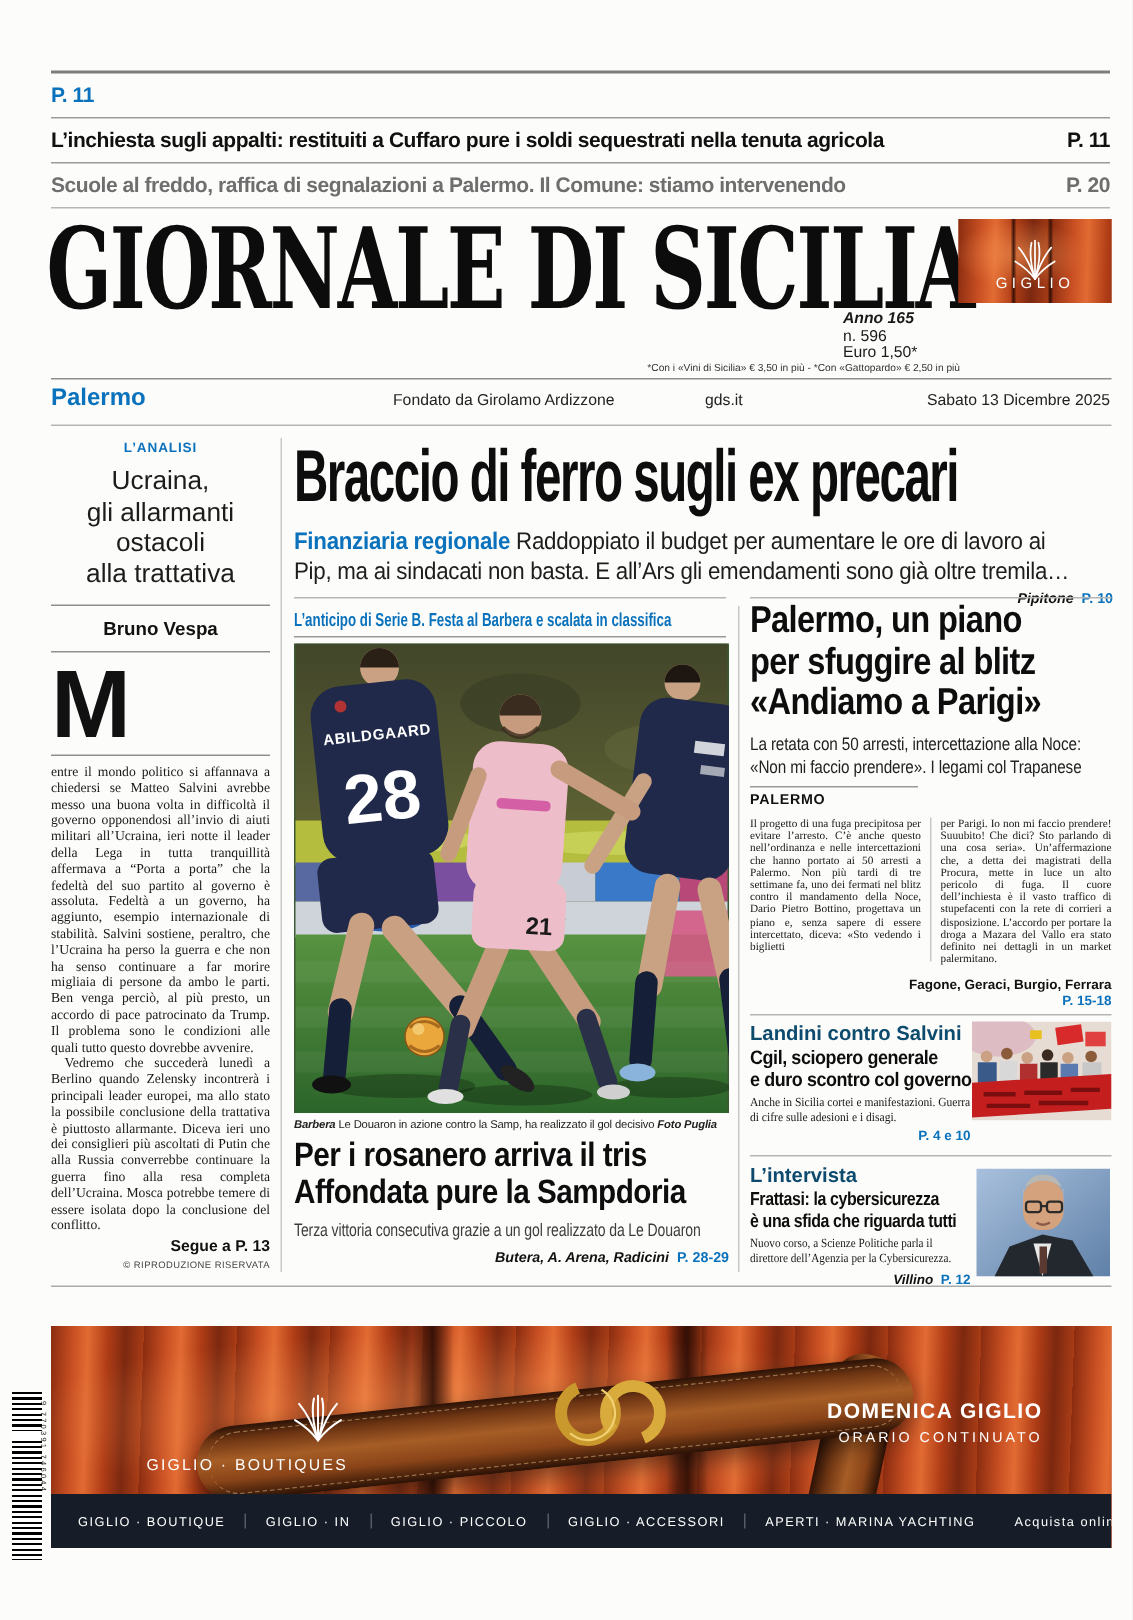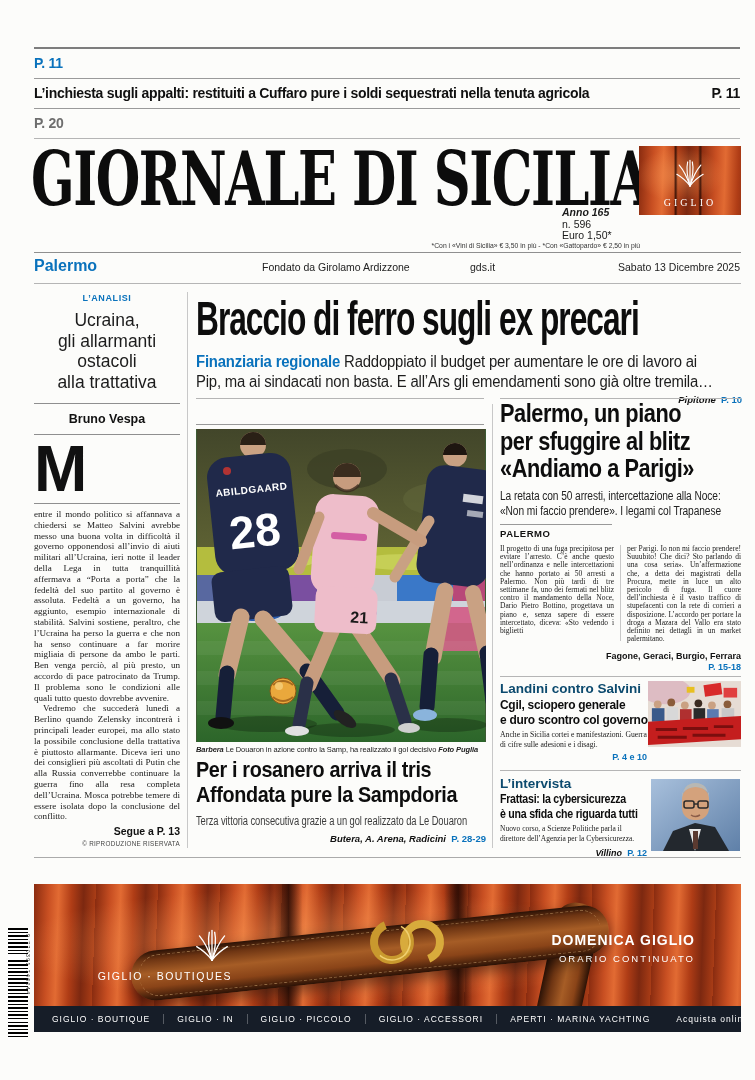--- a/index.html
+++ b/index.html
@@ -20,21 +20,21 @@
           padding:6px 0 7px;border-top:1px solid #9a9a9a;font-size:14px;font-weight:bold;letter-spacing:-.3px;}
   .ts-row:first-child{border-top:2px solid #7d7d7d;}
   .ts-row:last-child{border-bottom:1px solid #b5b5b5;}
   .ts-blue{color:#0a72bc;} .ts-black{color:#101010;} .ts-gray{color:#6e6e6e;}
   .ts-gray .tpg{color:#6e6e6e;}
 
   
   .mast-title{position:absolute;left:31px;top:141px;font-family:"DejaVu Serif",serif;font-weight:bold;
               font-size:72px;line-height:74px;letter-spacing:-2px;color:#0c0c0c;
               white-space:nowrap;transform:scale(.71,1.04);transform-origin:left top;}
-  .gbox{position:absolute;left:639px;top:146px;width:102px;height:69px;overflow:hidden;font-family:Liberation Serif, serif;}
+  .gbox{position:absolute;left:639px;top:146px;width:102px;height:56px;overflow:hidden;}
   .curtain{background-color:#b2401c;background-image:
       linear-gradient(90deg, rgba(20,3,0,0) 34%, rgba(20,3,0,.75) 36%, rgba(20,3,0,0) 38%),
       linear-gradient(90deg, rgba(20,3,0,0) 58%, rgba(20,3,0,.7) 60%, rgba(20,3,0,0) 62%),
       radial-gradient(60% 55% at 40% 42%, rgba(255,166,96,.5), rgba(255,166,96,0) 72%),
       repeating-linear-gradient(92deg,#8a2c10 0px,#c84f22 15px,#e26b33 25px,#b03d16 38px,#7c2810 50px,#a83c16 62px);}
   .gbox .lily{position:absolute;left:50%;top:6px;transform:translateX(-50%);}
   .gbox .glab{position:absolute;left:0;right:0;bottom:7px;text-align:center;color:#fff;
               font-size:10px;letter-spacing:3px;}
   .pricecol{position:absolute;left:562px;top:207px;font-size:10.5px;line-height:11.5px;color:#1a1a1a;}
   .pnote{position:absolute;left:300px;top:242px;width:340px;text-align:right;font-size:6.8px;color:#333;}
@@ -101,21 +101,21 @@
   .main-belt:after{content:"";position:absolute;inset:4px 8px;border-top:1px dashed rgba(240,200,140,.45);
       border-bottom:1px dashed rgba(240,200,140,.45);border-radius:20px;}
   .belt-tail{position:absolute;left:512px;top:18px;width:44px;height:128px;border-radius:20px;
       transform:rotate(12deg);background:linear-gradient(90deg,#2b1206 0%,#6e3513 22%,#a65d26 50%,#8a4418 76%,#2b1206 100%);}
   .buckle{position:absolute;left:330px;top:26px;}
   .adlogo{position:absolute;left:48px;top:42px;width:150px;text-align:right;color:#fff;}
   .adlogo .brand{font-size:10.5px;letter-spacing:1.5px;margin-top:4px;}
   .adopen{position:absolute;right:46px;top:48px;text-align:right;color:#fff;}
   .adopen .o1{font-size:14px;font-weight:bold;letter-spacing:1px;}
   .adopen .o2{font-size:9.5px;letter-spacing:2px;margin-top:5px;}
-  .adstrip{position:absolute;left:0;right:0;bottom:0;height:26px;background:#161d28;display:flex;
+  .adstrip{position:absolute;left:0;right:0;bottom:0;height:36px;background:#161d28;display:flex;
       align-items:center;padding:0 18px;color:#fff;font-size:8.5px;letter-spacing:1px;}
   .adstrip .st{padding:0 13px;border-left:1px solid rgba(255,255,255,.28);white-space:nowrap;}
   .adstrip .st:first-child{border-left:none;padding-left:0;}
   .adstrip .online{margin-left:auto;border-left:none;padding-right:0;}
 
   
   .bc{position:absolute;left:8px;top:928px;width:20px;height:112px;
       background:repeating-linear-gradient(180deg,#000 0 1.5px,#fff 1.5px 3.6px);}
   .bc:after{content:"";position:absolute;left:0;right:0;top:26px;height:6px;background:#fff;}
   .bcd{position:absolute;left:31px;top:934px;font-size:5px;letter-spacing:1.5px;color:#222;
@@ -128,20 +128,21 @@
 
   <div class="topstrip">
     <div class="ts-row ts-blue">
       <span class="tpg">P. 11</span>
     </div>
     <div class="ts-row ts-black">
       <span>L’inchiesta sugli appalti: restituiti a Cuffaro pure i soldi sequestrati nella tenuta agricola</span>
       <span class="tpg">P. 11</span>
     </div>
     <div class="ts-row ts-gray">
+      <span>Scuole al freddo, raffica di segnalazioni a Palermo. Il Comune: stiamo intervenendo</span>
       <span class="tpg">P. 20</span>
     </div>
   </div>
 
   <div class="mast-title">GIORNALE DI SICILIA</div>
   <div class="gbox curtain">
     <svg class="lily" width="34" height="40" viewBox="0 0 44 40">
       <g fill="none" stroke="#fff" stroke-width="1.5" stroke-linecap="round">
         <path d="M22 38 C22 26 22 14 22 5"></path>
           <path d="M22 38 C18 26 14 18 8 11"></path>
@@ -200,20 +201,23 @@
     </span>
   </div>
   <div class="lead-by">
     <span class="b">Pipitone</span>&nbsp;
     <span class="pg">P. 10</span>
   </div>
 
   <div class="hr" style="left:196px;width:288px;top:398px;"></div>
   <div class="hr" style="left:500px;width:241px;top:398px;"></div>
 
+  <div class="m-kick">
+    <span class="sx">L’anticipo di Serie B. Festa al Barbera e scalata in classifica</span>
+  </div>
   <div class="hr" style="left:196px;width:288px;top:424px;background:#999;"></div>
 
   <div class="photo">
     <svg width="290" height="313" viewBox="0 0 288 313">
       <defs>
         <linearGradient id="gStand" x1="0" y1="0" x2="0" y2="1">
             <stop offset="0" stop-color="#42462a"></stop>
             <stop offset="1" stop-color="#5d6133"></stop>
           </linearGradient>
         <linearGradient id="gPitch" x1="0" y1="0" x2="0" y2="1">

